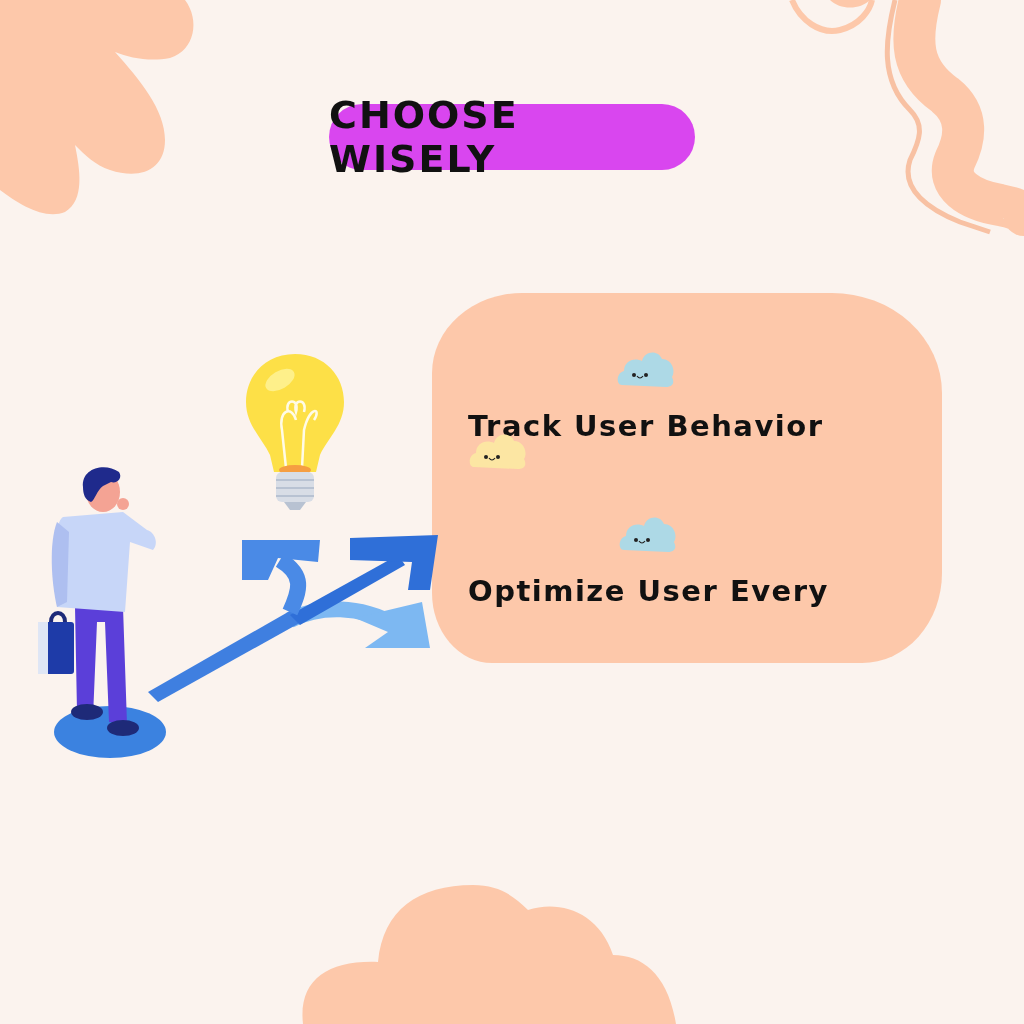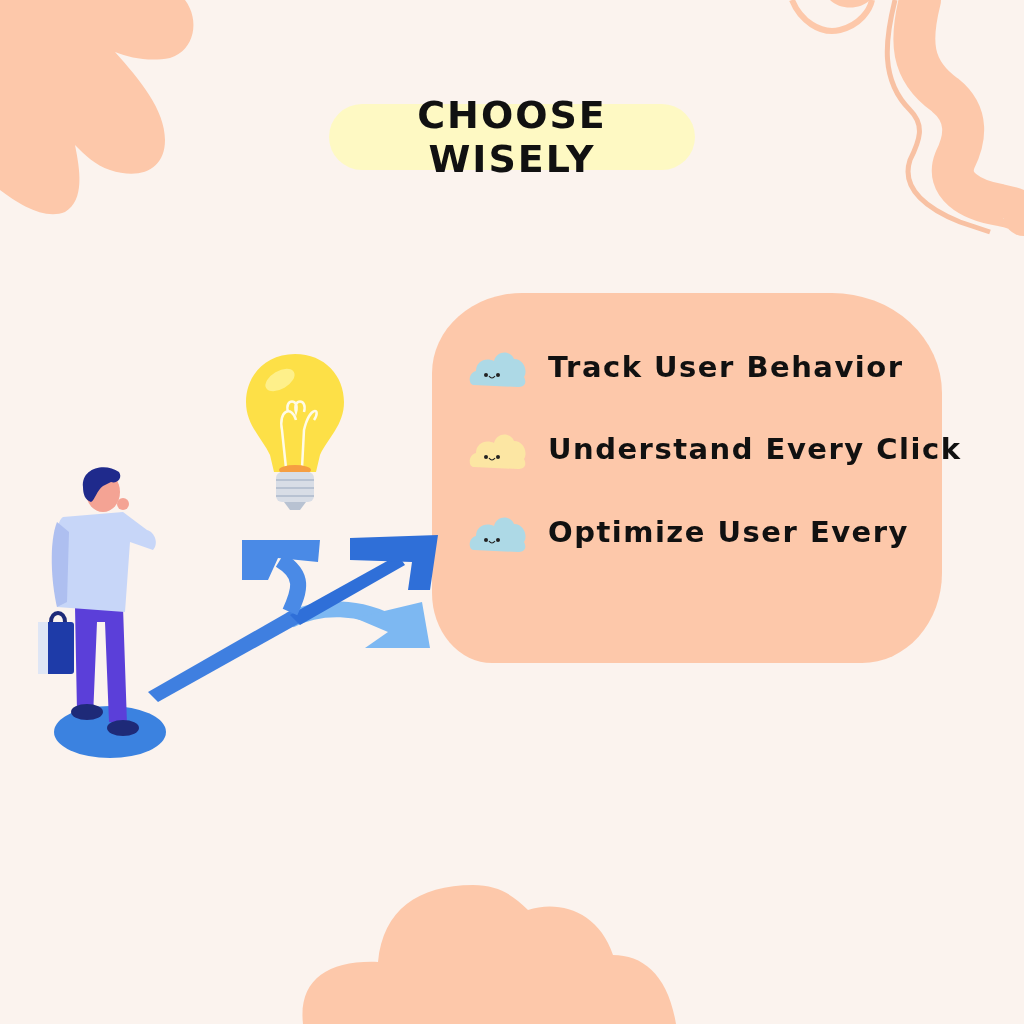--- a/index.html
+++ b/index.html
@@ -1,32 +1,32 @@
 <!DOCTYPE html>
 <html><head>
 <meta charset="utf-8">
 <style>
   html, body { margin: 0; padding: 0; }
   body { width: 1024px; height: 1024px; background: #fbf3ee; position: relative; overflow: hidden; font-family: "DejaVu Sans", sans-serif; }
   .abs { position: absolute; }
   .title-pill {
     left: 329px; top: 104px; width: 366px; height: 66px;
-    background: #fef9c3; border-radius: 33px;
-    display: flex; align-items: center; justify-content: center; text-align: center;
+    background: #d946ef; border-radius: 33px;
+    display: flex; align-items: center; justify-content: center;
   }
   .title-text {
     font-family: "DejaVu Sans", sans-serif; font-weight: bold;
     font-size: 38px; letter-spacing: 2px; color: #111;
   }
   .panel {
     left: 432px; top: 293px; width: 510px; height: 370px;
     background: #fdc8aa; border-radius: 90px 110px 80px 60px / 80px 100px 90px 70px;
   }
   .item {
-    left: 468px; display: flex; align-items: center; gap: 20px;
+    left: 468px; display: flex; align-items: center; gap: 20px; flex-direction: column;
   }
   .item-text {
     font-family: "DejaVu Sans", sans-serif; font-weight: bold;
     font-size: 29px; letter-spacing: 1.5px; color: #111;
   }
 </style>
 </head>
 <body>
 
 <svg class="abs" style="left:0;top:0" width="220" height="230" viewBox="0 0 220 230">
@@ -60,21 +60,20 @@
   <span class="item-text">Track User Behavior</span>
 </div>
 
 <div class="abs item" style="top:427px">
   <svg width="60" height="44" viewBox="0 0 60 44">
     <path d="M6 40 C0 40 0 28 8 26 C8 16 18 12 26 16 C28 6 42 4 46 14 C56 14 60 26 56 32 C60 40 54 42 50 42 Z" fill="#fce6a3"></path>
     <circle cx="18" cy="30" r="2" fill="#222"></circle>
       <circle cx="30" cy="30" r="2" fill="#222"></circle>
     <path d="M21 31 Q24 35 27 31" stroke="#222" stroke-width="1.2" fill="none"></path>
   </svg>
-  <span class="item-text">Understand Every Click</span>
 </div>
 
 <div class="abs item" style="top:510px">
   <svg width="60" height="44" viewBox="0 0 60 44">
     <path d="M6 40 C0 40 0 28 8 26 C8 16 18 12 26 16 C28 6 42 4 46 14 C56 14 60 26 56 32 C60 40 54 42 50 42 Z" fill="#add9e6"></path>
     <circle cx="18" cy="30" r="2" fill="#222"></circle>
       <circle cx="30" cy="30" r="2" fill="#222"></circle>
     <path d="M21 31 Q24 35 27 31" stroke="#222" stroke-width="1.2" fill="none"></path>
   </svg>
   <span class="item-text">Optimize User Every</span>

